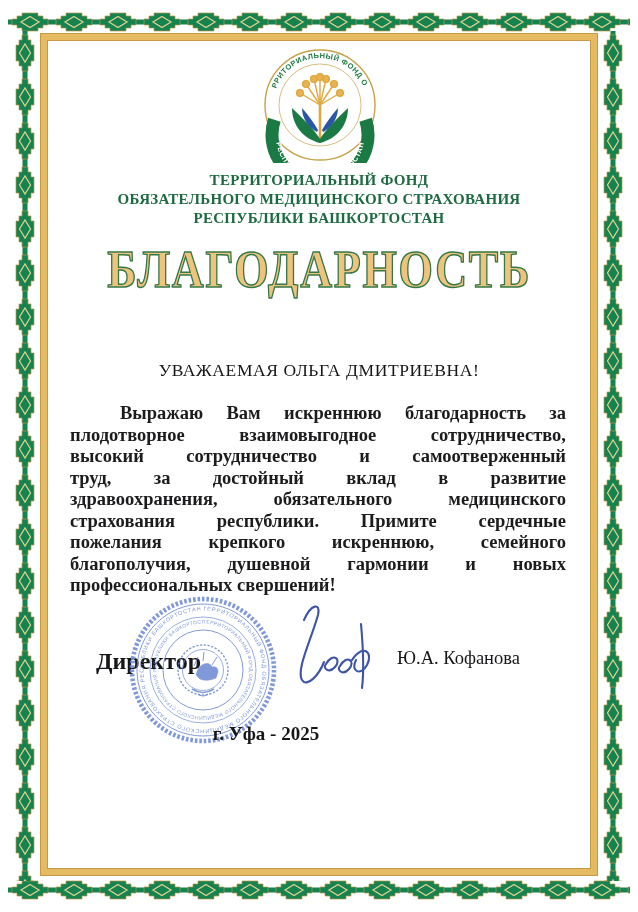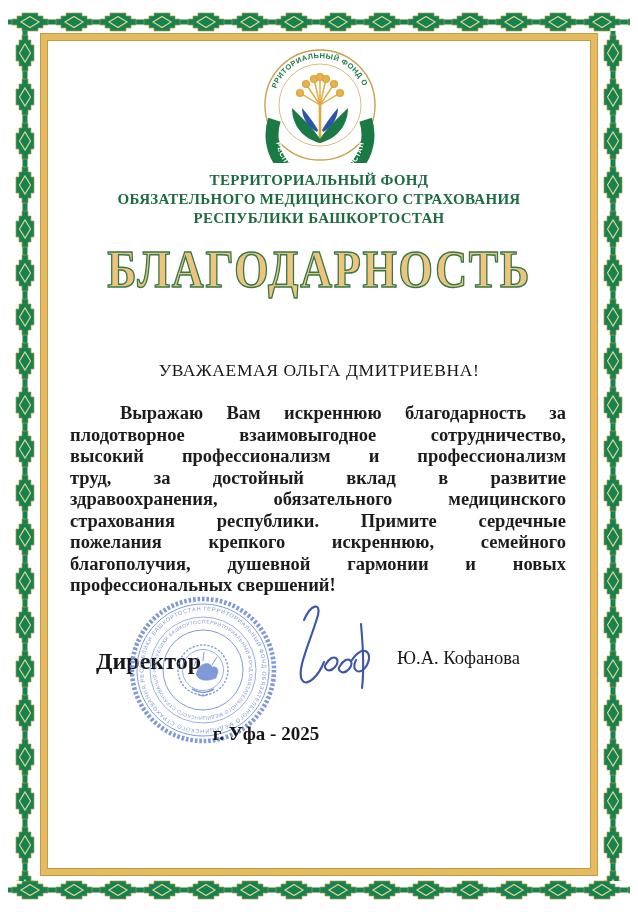--- a/index.html
+++ b/index.html
@@ -135,21 +135,21 @@
 
 <div class="cert-title">
   <span>БЛАГОДАРНОСТЬ</span>
 </div>
 
 <div class="salutation">УВАЖАЕМАЯ ОЛЬГА ДМИТРИЕВНА!</div>
 
 <div class="body-block">
   <div class="body-line first">Выражаю Вам искреннюю благодарность за</div>
   <div class="body-line">плодотворное взаимовыгодное сотрудничество,</div>
-  <div class="body-line">высокий профессионализм и профессионализм</div>
+  <div class="body-line">высокий сотрудничество и самоотверженный</div>
   <div class="body-line">труд, за достойный вклад в развитие</div>
   <div class="body-line">здравоохранения, обязательного медицинского</div>
   <div class="body-line">страхования республики. Примите сердечные</div>
   <div class="body-line">пожелания крепкого искреннюю, семейного</div>
   <div class="body-line">благополучия, душевной гармонии и новых</div>
   <div class="body-line last">профессиональных свершений!</div>
 </div>
 
 <div class="role-label">Директор</div>
 <div class="director-name">Ю.А. Кофанова</div>

